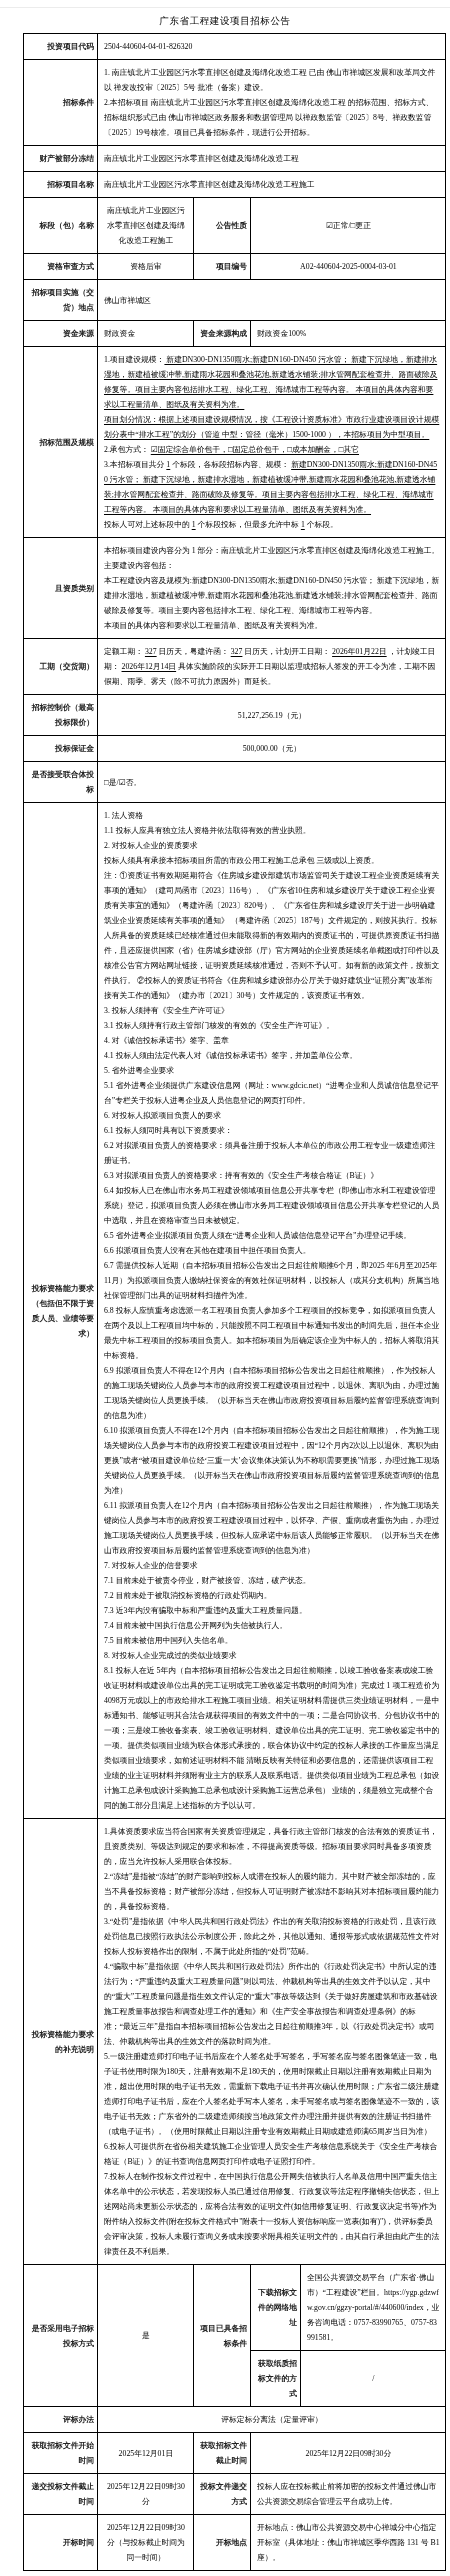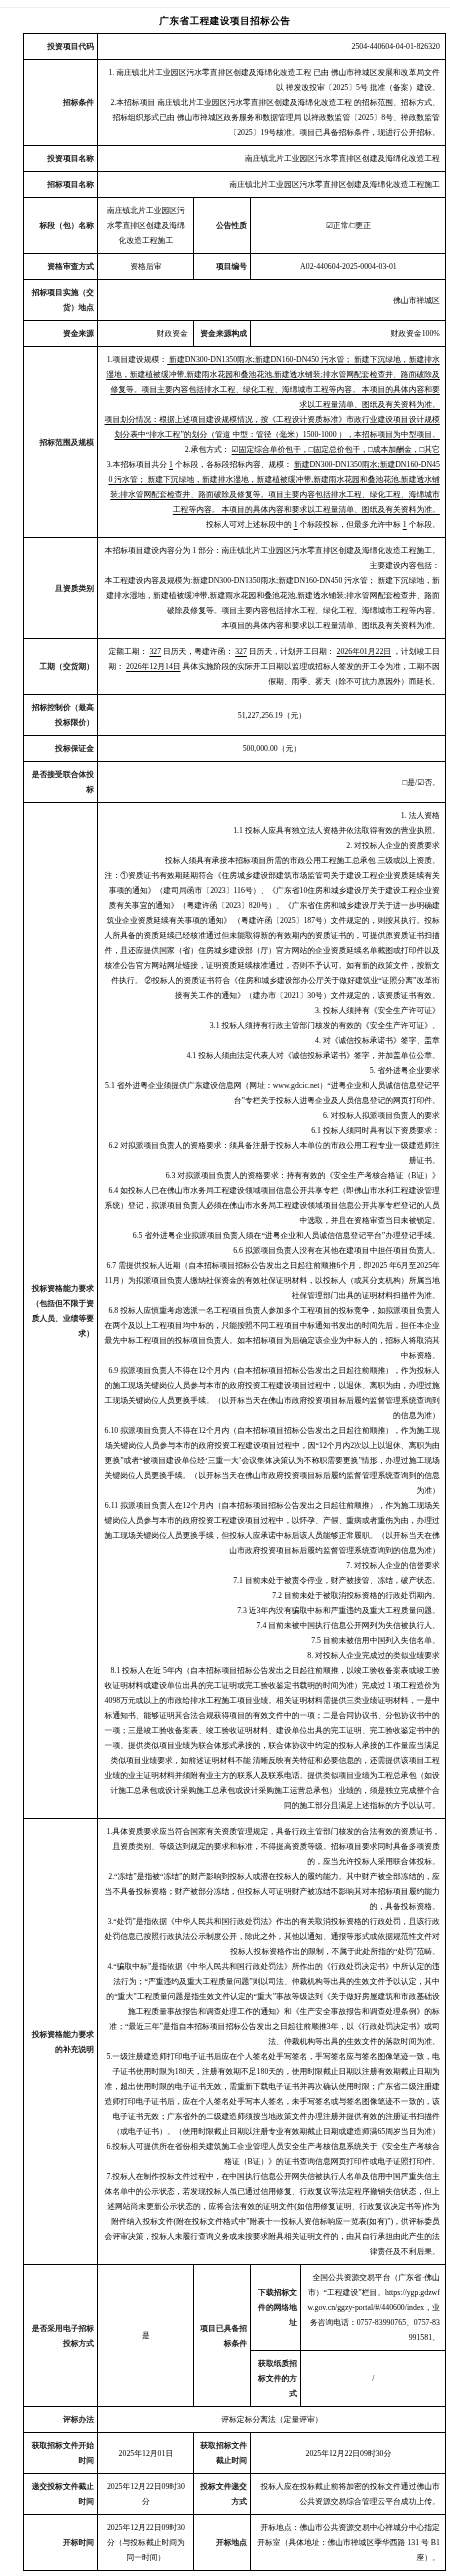--- a/index.html
+++ b/index.html
@@ -1,25 +1,25 @@
 <!DOCTYPE html>
 <html style="font-size:9px"><head>
 <meta charset="utf-8">
 <style>
   html,body{margin:0;padding:0;background:#fff;}
   body{width:450px;color:#000;font-family:"Liberation Serif","DejaVu Serif",serif;}
   .top-strip{height:6.7px;border-bottom:1.1px solid #ececec;}
-  .page-title{font-family:"Liberation Sans","DejaVu Sans",sans-serif;font-size:9.5px;font-weight:bold;
+  .page-title{font-family:"Liberation Sans","DejaVu Sans",sans-serif;font-size:9.5px;font-weight:normal;
     text-align:center;margin:7.8px 0 5px 0;letter-spacing:0.6px;}
   table.announce{border-collapse:collapse;table-layout:fixed;width:422px;margin:0 0 6.7px 23.4px;}
   td{border:1.1px solid #000;padding:5px 5.6px;font-size:7.8px;line-height:15px;
      vertical-align:middle;word-break:break-all;overflow-wrap:break-word;}
   td.label, td.sublabel{font-family:"Liberation Sans","DejaVu Sans",sans-serif;font-weight:bold;
      color:#222;text-align:right;padding:5px 3.3px;}
-  td.val{text-align:right;}
+  td.val{text-align:left;}
   td.c{text-align:center;}
   .para{margin:0;}
   .u{text-decoration:underline;text-underline-offset:1.7px;}
 </style>
 </head>
 <body>
 
 <div class="top-strip"></div>
 
 <div class="page-title">广东省工程建设项目招标公告</div>
@@ -38,21 +38,21 @@
         <td class="val" colspan="4">2504-440604-04-01-826320</td>
       </tr>
       <tr>
         <td class="label">招标条件</td>
         <td class="val" colspan="4">
           <div class="para"><span>1. 南庄镇北片工业园区污水零直排区创建及海绵化改造工程 已由 佛山市禅城区发展和改革局文件以 禅发改投审〔2025〕5号 批准（备案）建设。</span></div>
           <div class="para"><span>2.本招标项目 南庄镇北片工业园区污水零直排区创建及海绵化改造工程 的招标范围、招标方式、招标组织形式已由 佛山市禅城区政务服务和数据管理局 以禅政数监管〔2025〕8号、禅政数监管〔2025〕19号核准。项目已具备招标条件，现进行公开招标。</span></div>
         </td>
       </tr>
       <tr>
-        <td class="label">投资项目名称</td>
+        <td class="label">财产被部分冻结</td>
         <td class="val" colspan="4">南庄镇北片工业园区污水零直排区创建及海绵化改造工程</td>
       </tr>
       <tr>
         <td class="label">招标项目名称</td>
         <td class="val" colspan="4">南庄镇北片工业园区污水零直排区创建及海绵化改造工程施工</td>
       </tr>
       <tr>
         <td class="label">标段（包）名称</td>
         <td class="val c">南庄镇北片工业园区污水零直排区创建及海绵化改造工程施工</td>
         <td class="label">公告性质</td>

